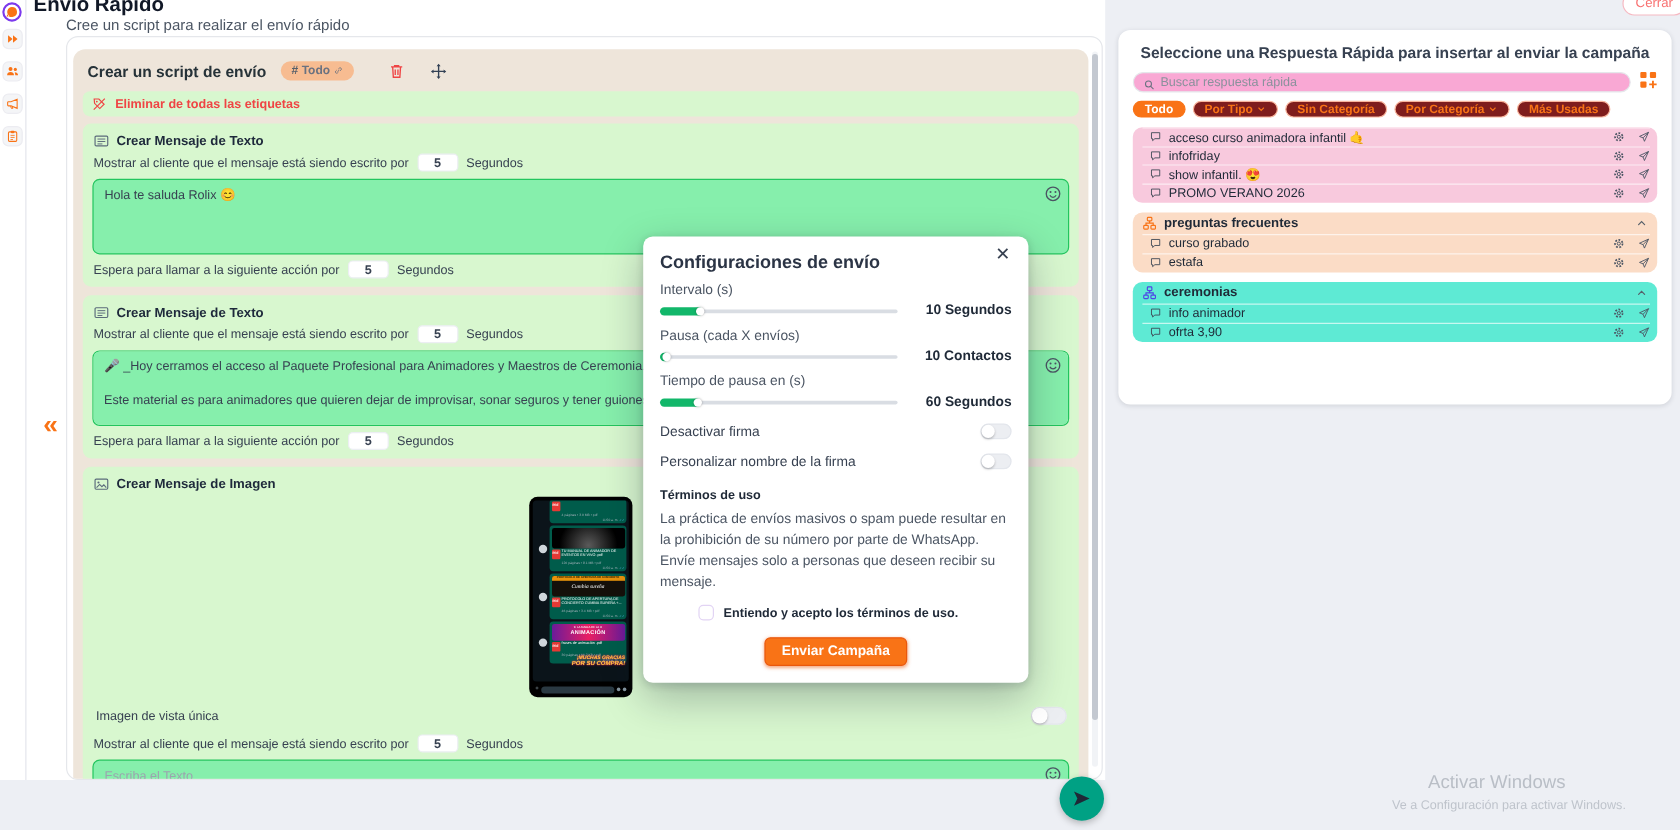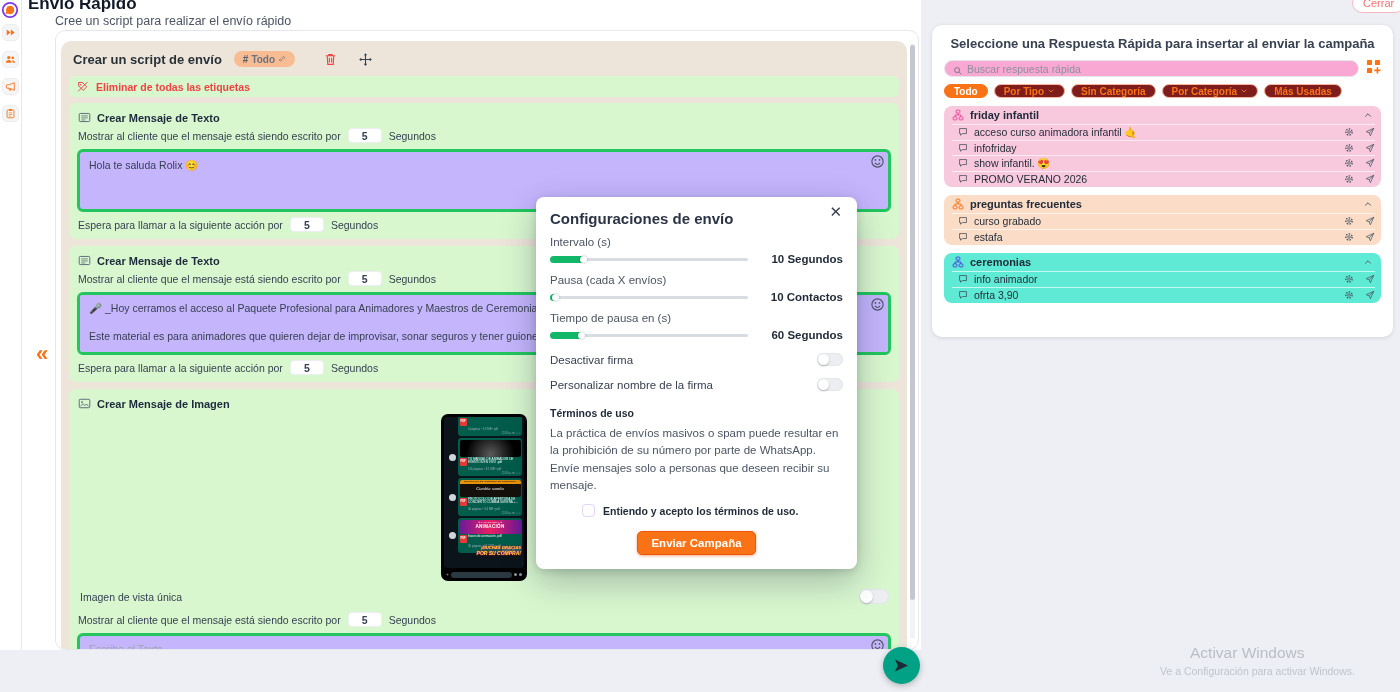--- a/index.html
+++ b/index.html
@@ -45,21 +45,21 @@
   .banner svg{width:12px;height:12px;}
 
   .block{background:#d8f7cf;border-radius:7px;padding:7px 8px 6px 8px;margin-bottom:7px;}
   .block-head{display:flex;align-items:center;gap:6px;margin:1px 0 4px 1px;
               font-size:11px;font-weight:bold;color:#1e293b;}
   .block-head svg{width:13px;height:13px;color:#5b6b7b;}
   .inline-row{display:flex;align-items:center;gap:7px;font-size:10.5px;color:#374151;margin:3px 0 6px 1px;}
   .numbox{display:inline-block;width:34px;height:15px;line-height:15px;text-align:center;font-weight:bold;
           background:#fff;border:1px solid #eceef3;border-radius:4px;color:#374151;}
   .ta-wrap{position:relative;margin-bottom:5px;}
-  .ta-wrap textarea{width:100%;border:3px solid #22c55e;border-radius:6px;background:#c4b5fd;resize:none;
+  .ta-wrap textarea{width:100%;border:1px solid #22c55e;border-radius:6px;background:#86efac;resize:none;
         padding:7px 26px 6px 9px;font-family:"Liberation Sans",sans-serif;font-size:10.5px;line-height:1.32;
         color:#374151;outline:none;display:block;}
   .ta-wrap textarea::placeholder{color:#9ca3af;}
   .ta-wrap textarea::-webkit-scrollbar{width:4px;}
   .ta-wrap textarea::-webkit-scrollbar-thumb{background:#d4d8de;border-radius:2px;}
   .ta-sm{height:63px;}
   .ta-clip{height:58px;}
   .emoji-btn{position:absolute;right:6px;top:5px;color:#4b5563;}
   .emoji-btn svg{width:15px;height:15px;}
 
@@ -508,32 +508,20 @@
             <path d="M4 6l4 4 4-4" fill="none" stroke="currentColor" stroke-width="1.8" stroke-linecap="round"></path>
           </svg></button>
         <button class="pill">Sin Categoría</button>
         <button class="pill">Por Categoría<svg class="" viewBox="0 0 16 16">
             <path d="M4 6l4 4 4-4" fill="none" stroke="currentColor" stroke-width="1.8" stroke-linecap="round"></path>
           </svg></button>
         <button class="pill">Más Usadas</button>
       </div>
     <div class="qr-groups">
         <section class="qr-group" style="background: rgb(248, 201, 221);">
-          <div class="qr-ghead">
-      <svg class="site" viewBox="0 0 16 16" style="color:#ec4899">
-              <rect x="5.5" y="1.5" width="5" height="4" rx="1" fill="none" stroke="currentColor" stroke-width="1.3"></rect>
-              <rect x="1.5" y="10.5" width="5" height="4" rx="1" fill="none" stroke="currentColor" stroke-width="1.3"></rect>
-              <rect x="9.5" y="10.5" width="5" height="4" rx="1" fill="none" stroke="currentColor" stroke-width="1.3"></rect>
-              <path d="M8 5.5V8M8 8H4v2.5M8 8h4v2.5" fill="none" stroke="currentColor" stroke-width="1.3"></path>
-            </svg>
-      <span class="gname">friday infantil</span>
-      <svg class="chev" viewBox="0 0 16 16">
-              <path d="M4 10l4-4 4 4" fill="none" stroke="currentColor" stroke-width="1.6" stroke-linecap="round"></path>
-            </svg>
-    </div>
           <div class="qr-item">
         <svg class="itico" viewBox="0 0 16 16">
               <path d="M2.5 2.5h11v8h-6.5l-3 2.6v-2.6h-1.5z" fill="none" stroke="currentColor" stroke-width="1.2" stroke-linejoin="round"></path>
             </svg>
         <span class="ilabel">acceso curso animadora infantil 🤙</span>
         <button class="qr-act">
               <svg viewBox="0 0 16 16">
                 <circle cx="8" cy="8" r="5" fill="none" stroke="currentColor" stroke-width="2.3" stroke-dasharray="2.4 2.1"></circle>
                 <circle cx="8" cy="8" r="2.1" fill="none" stroke="currentColor" stroke-width="1.3"></circle>
               </svg>

